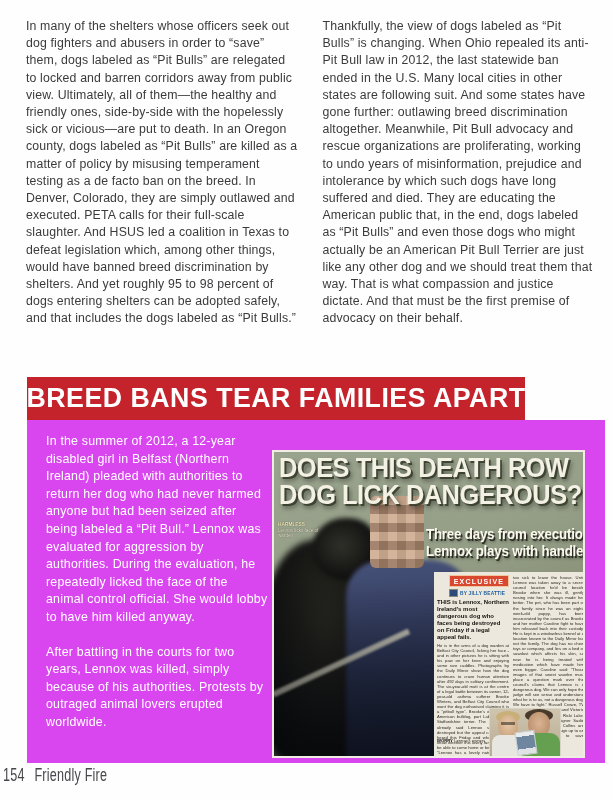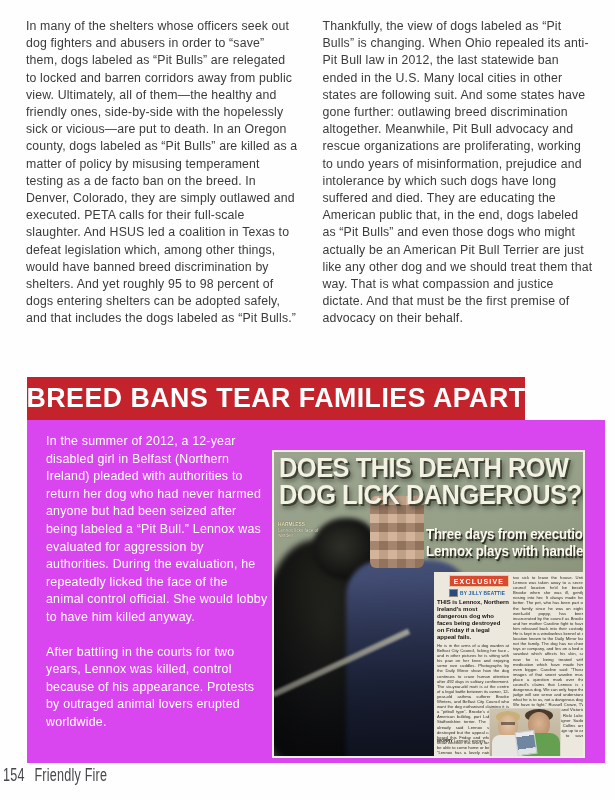--- a/index.html
+++ b/index.html
@@ -105,21 +105,21 @@
     <p class="col">Thankfully, the view of dogs labeled as “Pit Bulls” is changing. When Ohio repealed its anti-Pit Bull law in 2012, the last statewide ban ended in the U.S. Many local cities in other states are following suit. And some states have gone further: outlawing breed discrimination altogether. Meanwhile, Pit Bull advocacy and rescue organizations are proliferating, working to undo years of misinformation, prejudice and intolerance by which such dogs have long suffered and died. They are educating the American public that, in the end, dogs labeled as “Pit Bulls” and even those dogs who might actually be an American Pit Bull Terrier are just like any other dog and we should treat them that way. That is what compassion and justice dictate. And that must be the first premise of advocacy on their behalf.</p>
   </div>
 
   <div class="banner">
     <span>BREED BANS TEAR FAMILIES APART</span>
   </div>
 
   <div class="bluebox">
     <div class="blue-text">
       <p>In the summer of 2012, a 12-year disabled girl in Belfast (Northern Ireland) pleaded with authorities to return her dog who had never harmed anyone but had been seized after being labeled a “Pit Bull.” Lennox was evaluated for aggression by authorities. During the evaluation, he repeatedly licked the face of the animal control official. She would lobby to have him killed anyway.</p>
-      <p>After battling in the courts for two years, Lennox was killed, control because of his appearance. Protests by outraged animal lovers erupted worldwide.</p>
+      <p>After battling in the courts for two years, Lennox was killed, simply because of his authorities. Protests by outraged animal lovers erupted worldwide.</p>
     </div>
 
     <div class="clipping">
       <div class="clip-photo">
         <div class="dog-shape"></div>
         <div class="dog-head"></div>
         <div class="handler-body"></div>
         <div class="handler-face"></div>
         <div class="leash"></div>
         <div class="photo-vignette"></div>

